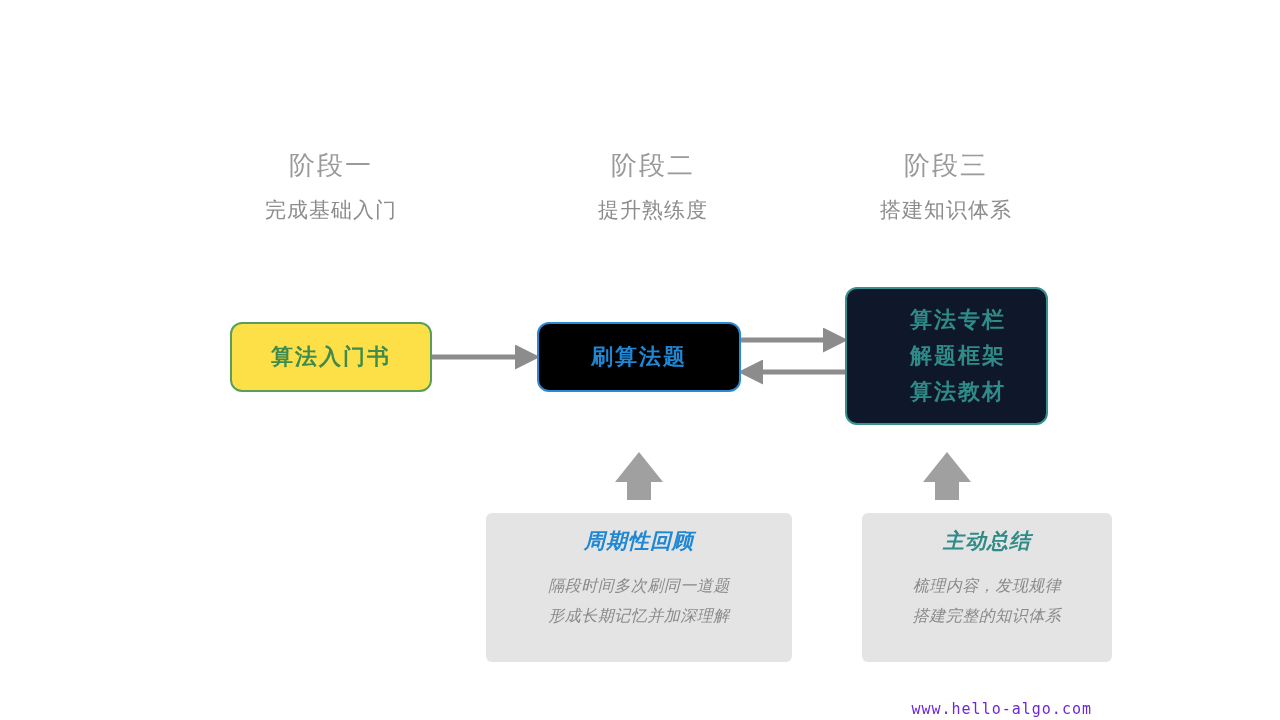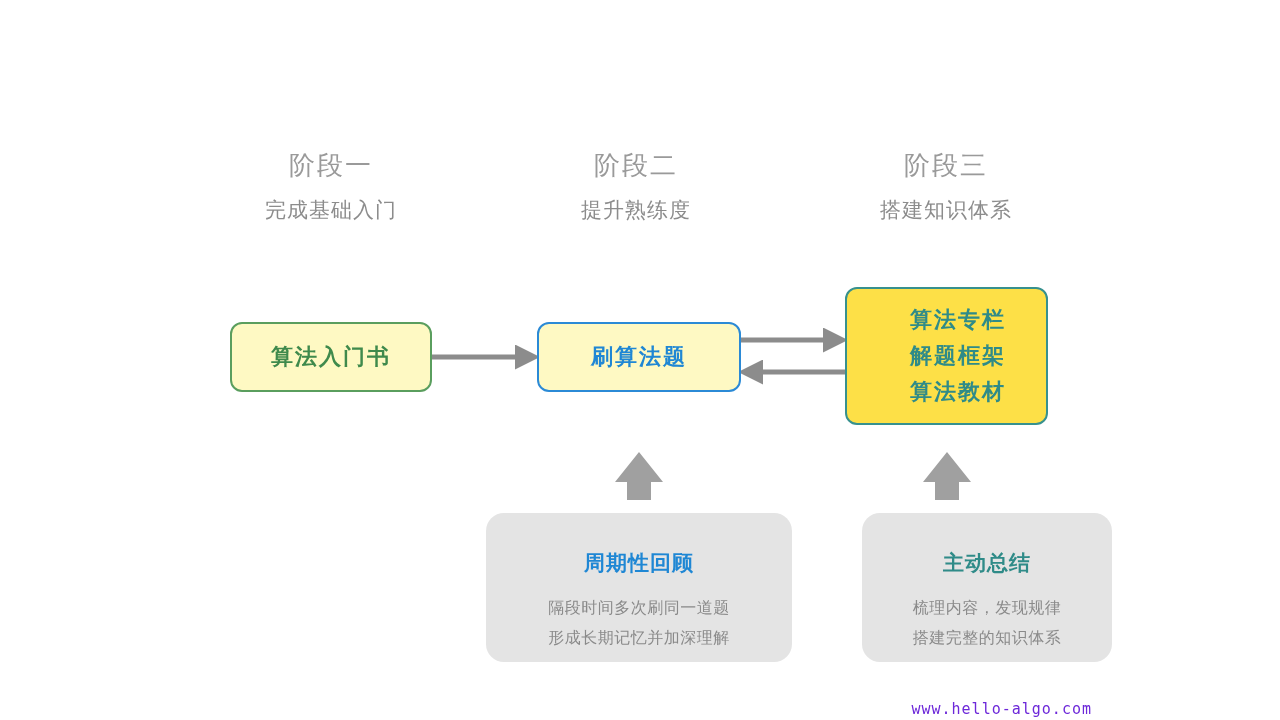--- a/index.html
+++ b/index.html
@@ -37,67 +37,67 @@
   .stage-sub {
     font-size: 21px;
     color: #8c8c8c;
     font-weight: normal;
     letter-spacing: 1px;
     line-height: 30px;
     margin-top: 13px;
   }
 
   #stage-header-1 { left: 201px; top: 128px; }
-  #stage-header-2 { left: 506px; top: 128px; }
+  #stage-header-2 { left: 523px; top: 128px; }
   #stage-header-3 { left: 816px; top: 128px; }
 
   
   .node-box {
     position: absolute;
     box-sizing: border-box;
     border-radius: 12px;
     display: flex;
     flex-direction: column;
     align-items: center;
     justify-content: center;
     font-weight: bold;
   }
   #node-book {
     left: 230px;
     top: 302px;
     width: 202px;
     height: 70px;
     border: 2px solid #5a9e5e;
-    background: #fef9c3;
+    background: #fde047;
   }
   #node-book .node-line {
     font-size: 22px;
     color: #3f8a4c;
     letter-spacing: 2px;
   }
   #node-practice {
     left: 537px;
     top: 302px;
     width: 204px;
     height: 70px;
     border: 2px solid #2b8ad6;
-    background: #fef9c3;
+    background: #000000;
   }
   #node-practice .node-line {
     font-size: 22px;
     color: #1f87d4;
     letter-spacing: 2px;
   }
   #node-knowledge {
     left: 845px;
     top: 267px;
     width: 203px;
     height: 138px;
     border: 2px solid #37918e;
-    background: #fde047;
+    background: #0f172a;
     padding-left: 23px;
   }
   #node-knowledge .node-line {
     font-size: 22px;
     color: #2f8b88;
     letter-spacing: 2px;
     line-height: 36px;
   }
 
   
@@ -108,25 +108,26 @@
     width: 1280px;
     height: 720px;
     pointer-events: none;
   }
 
   
   .note-card {
     position: absolute;
     box-sizing: border-box;
     background: #e4e4e4;
-    border-radius: 18px;
+    border-radius: 6px;
     display: flex;
     flex-direction: column;
     align-items: center;
-    padding-top: 36px;
+    padding-top: 14px;
+    font-style: italic;
   }
   #note-review {
     left: 486px;
     top: 493px;
     width: 306px;
     height: 149px;
   }
   #note-summary {
     left: 862px;
     top: 493px;

